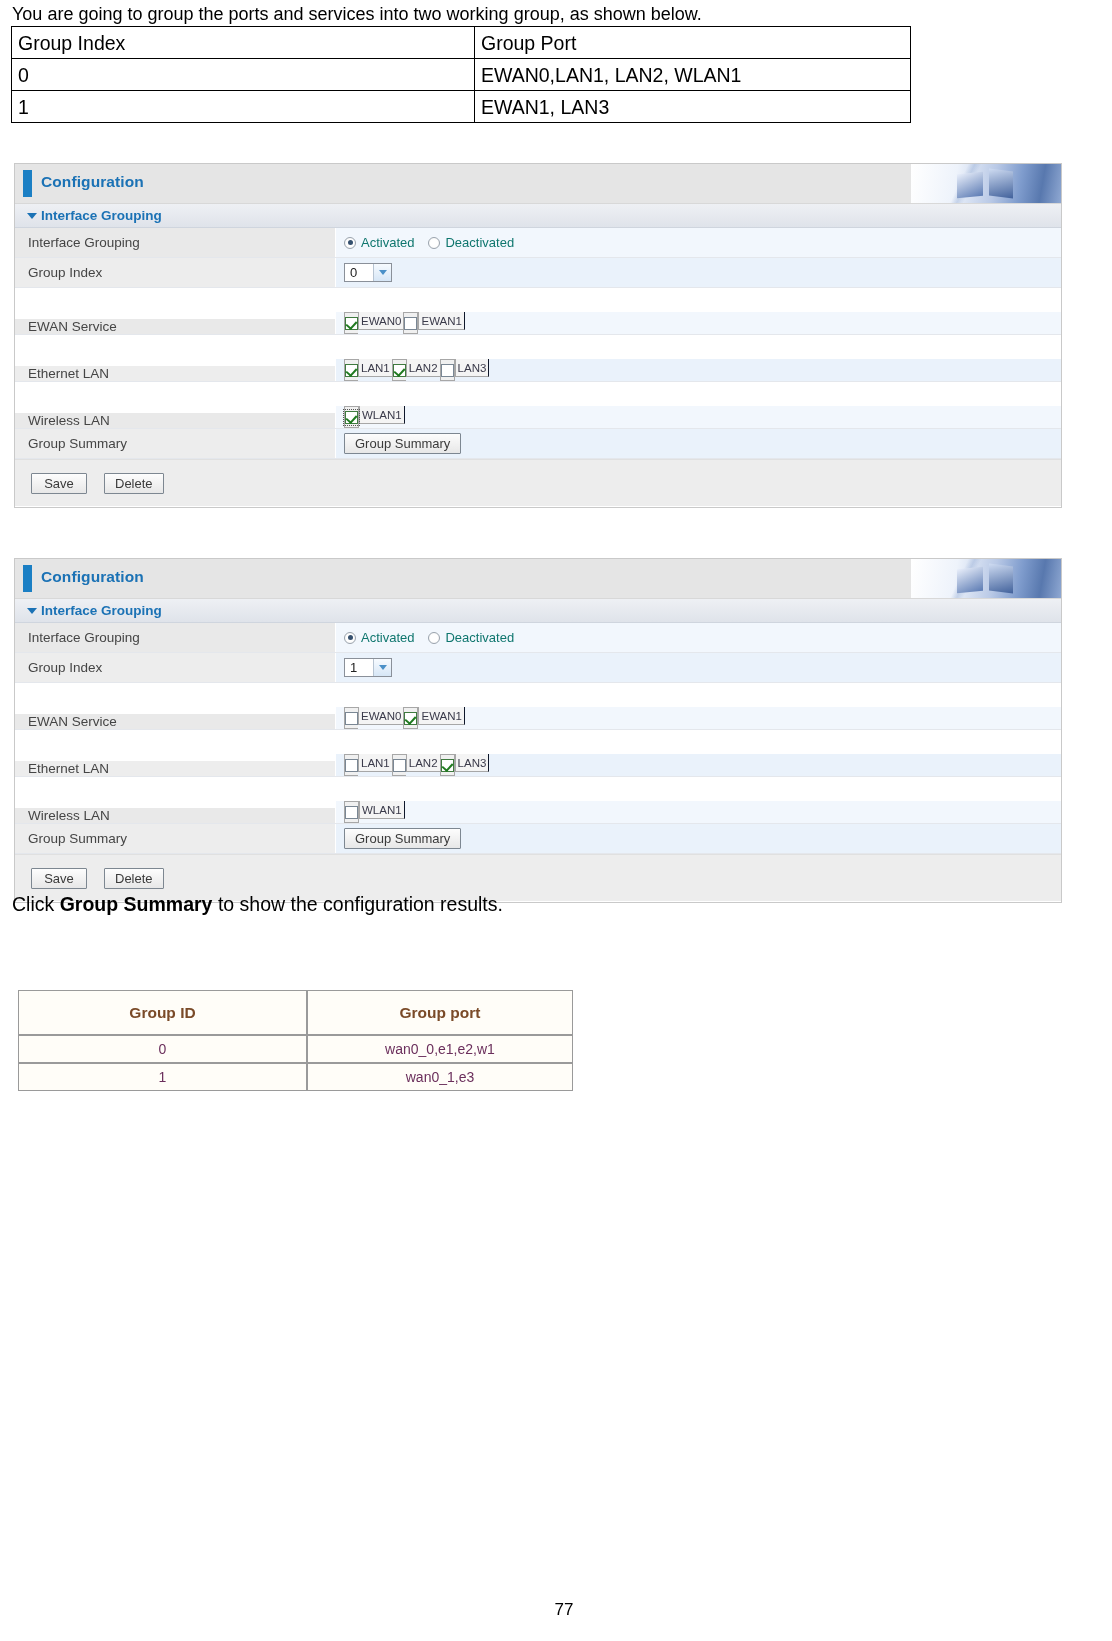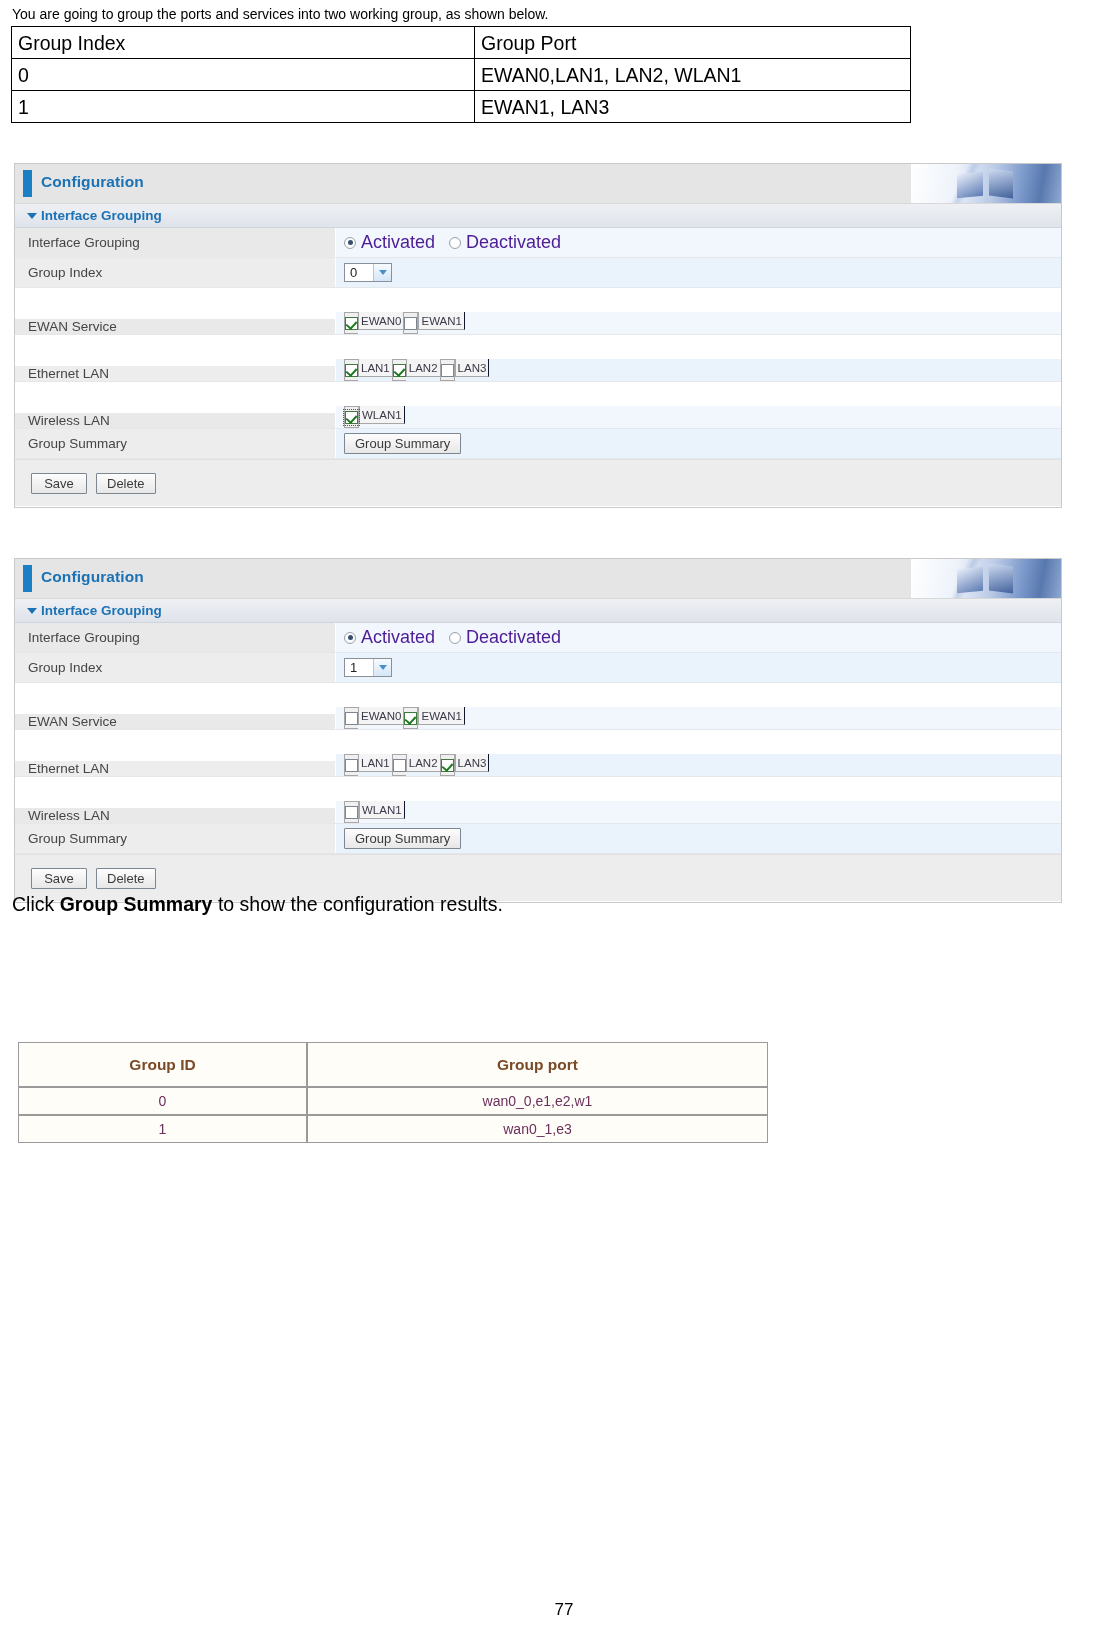--- a/index.html
+++ b/index.html
@@ -14,21 +14,21 @@
     font-family: "Liberation Sans", sans-serif;
     color: #000;
     overflow: hidden;
   }
 
   
   .intro {
     position: absolute;
     left: 12px;
     top: 2px;
-    font-size: 14px;
+    font-size: 18px;
     line-height: 24px;
     white-space: nowrap;
   }
 
   
   .doc-table {
     position: absolute;
     left: 11px;
     top: 26px;
     width: 900px;
@@ -152,21 +152,21 @@
     display: flex;
     align-items: center;
     padding-left: 8px;
     box-sizing: border-box;
   }
   .frow.alt .flabel { background: #ededed; }
   .frow.alt .fval   { background: #eaf2fb; }
   .frow.tall { min-height: 46px; align-items: flex-end; }
 
   
-  .radio-wrap { display: flex; align-items: center; gap: 5px; font-size: 18px; color: #4c1d95; }
+  .radio-wrap { display: flex; align-items: center; gap: 5px; font-size: 13px; color: #0f766e; }
   .radio {
     width: 12px; height: 12px;
     border: 1px solid #9aa3ad;
     border-radius: 50%;
     background: radial-gradient(#ffffff 48%, #f0f0f0 100%);
     display: inline-block;
     position: relative;
     box-sizing: border-box;
   }
   .radio.on::after {
@@ -274,21 +274,21 @@
     font-size: 13px;
     color: #3a3a3a;
     box-sizing: border-box;
     border-radius: 1px;
   }
   .btnbar {
     height: 47px;
     background: #ededed;
     display: flex;
     align-items: center;
-    gap: 9px;
+    gap: 17px;
     padding-left: 16px;
     box-sizing: border-box;
     border-top: 1px solid #e0e0e0;
   }
   .btnbar .btn { min-width: 56px; }
 
   
   .click-line {
     position: absolute;
     left: 12px;
@@ -296,22 +296,22 @@
     font-size: 19.5px;
     line-height: 24px;
     white-space: nowrap;
   }
   .click-line b { font-weight: bold; }
 
   
   .summary {
     position: absolute;
     left: 18px;
-    top: 1042px;
-    width: 750px;
+    top: 990px;
+    width: 555px;
     border-collapse: separate;
     border-spacing: 0;
     table-layout: fixed;
     background: #fffdf8;
   }
   .summary td, .summary th {
     border: 1.4px solid #9a9a9a;
     text-align: center;
     vertical-align: middle;
     font-family: "Liberation Sans", sans-serif;

